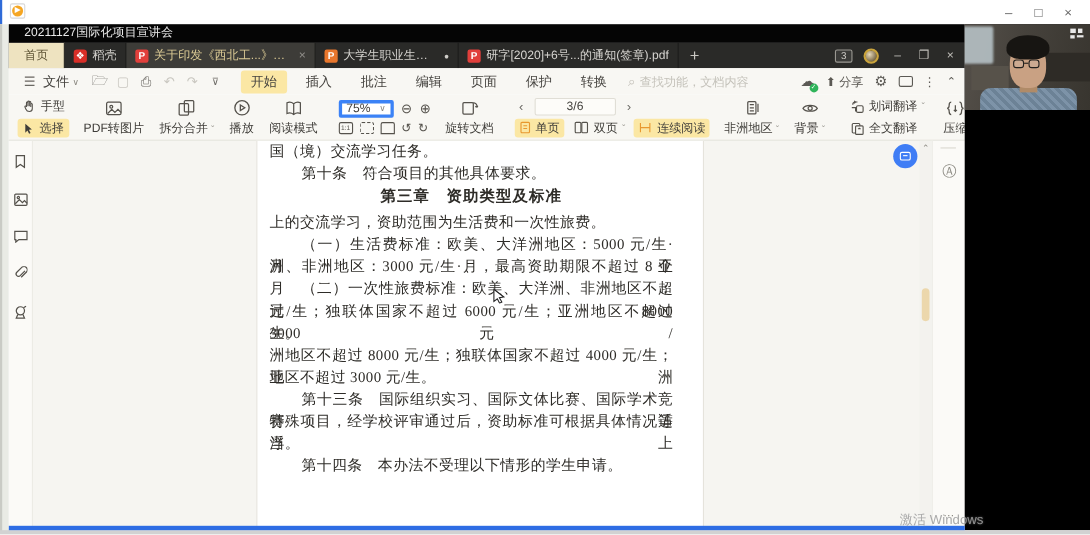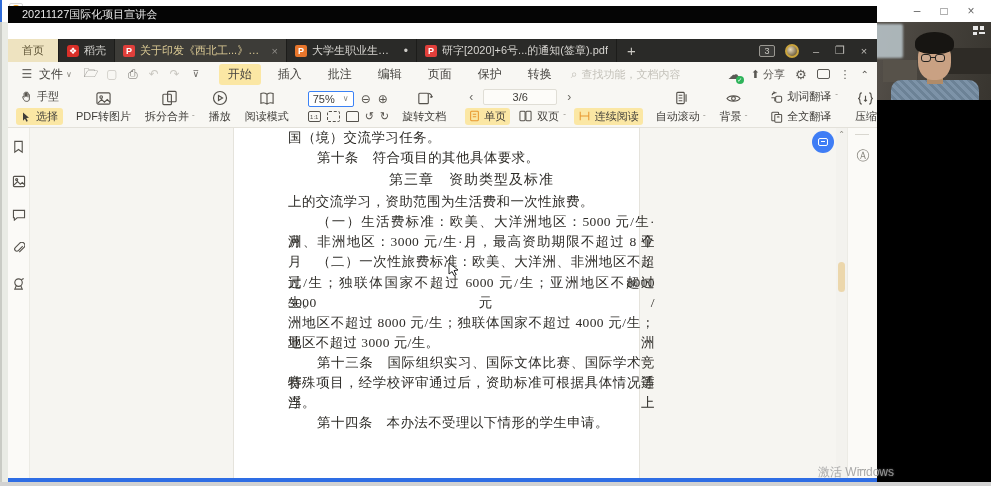--- a/index.html
+++ b/index.html
@@ -10,21 +10,21 @@
   
   #player-titlebar { left:0; top:0; width:991px; height:22px; background:#ffffff; border-left:2px solid #2f6bd8; }
   #player-icon { left:7px; top:3px; width:14px; height:14px; border:1px solid #d8d8d8; border-radius:2px; background:#fff; display:flex; align-items:center; justify-content:center; }
   #player-icon .dot { width:10px; height:10px; border-radius:50%; background:#f5a623; color:#fff; font-size:7px; line-height:10px; text-align:center; }
   .win-ctl { top:2px; width:24px; height:18px; color:#666; font-size:12px; text-align:center; line-height:18px; }
   #left-gutter { left:0; top:22px; width:8px; height:462px; background:#e9ebe5; border-left:2px solid #c9cbc5; }
   #bottom-strip { left:0; top:482px; width:991px; height:4px; background:#d2d2d2; }
   #share-border-bottom { left:8px; top:478px; width:869px; height:4px; background:#2e6de4; }
 
   
-  #wps-titlebar { left:8px; top:6px; width:869px; height:17px; background:#050505; color:#e8e8e8; font-size:11px; line-height:17px; padding-left:14px; }
+  #wps-titlebar { left:8px; top:22px; width:869px; height:17px; background:#050505; color:#e8e8e8; font-size:11px; line-height:17px; padding-left:14px; }
 
   
   #tabbar { left:8px; top:39px; width:869px; height:23px; background:#2a2a28; display:flex; align-items:stretch; }
   .tab { display:flex; align-items:center; gap:5px; padding:0 8px; font-size:11px; color:#d6d4d0; border-right:1px solid #1c1c1a; white-space:nowrap; overflow:hidden; }
   .tab.home { background:#eee3c0; color:#5c5233; padding:0 14px; }
   .tab.active { background:#3d3c38; color:#dccb95; }
   .ficon { width:12px; height:12px; border-radius:2px; color:#fff; font-size:9px; font-weight:bold; line-height:12px; text-align:center; flex:0 0 12px; }
   .ficon.pdf { background:#e13f3b; }
   .ficon.ppt { background:#e8762c; }
   .ficon.docer { background:#d92f28; border-radius:3px 3px 3px 1px; }
@@ -52,38 +52,38 @@
   #toolbar { left:8px; top:86px; width:869px; height:42px; background:#f8f7f3; border-bottom:1px solid #e3e1da; display:flex; align-items:center; font-size:11px; color:#3f3d39; }
   .tb-col2 { display:flex; flex-direction:column; gap:3px; padding:0 6px; }
   .tb-mini { display:flex; align-items:center; gap:4px; padding:1px 4px; border-radius:3px; white-space:nowrap; }
   .tb-mini.hl { background:#fbe7a4; }
   .tb-big { display:flex; flex-direction:column; align-items:center; justify-content:center; gap:2px; padding:0 7px; white-space:nowrap; }
   .tb-big .bigic { height:17px; display:flex; align-items:center; }
   .caret { font-size:8px; color:#8a8880; }
   .sic { stroke:#55524c; fill:none; stroke-width:1.2; }
   .sic.orange { stroke:#e8982f; }
   .vline { width:1px; height:30px; background:#e6e4dd; margin:0 3px; }
-  #zoom-box { display:flex; align-items:center; border:1px solid #3b82f6; background:#fff; border-radius:2px; padding:0 4px; height:16px; gap:8px; font-size:11px; }
+  #zoom-box { display:flex; align-items:center; border:3px solid #3b82f6; background:#fff; border-radius:2px; padding:0 4px; height:16px; gap:8px; font-size:11px; }
   .mag { font-size:12px; color:#55524c; }
   #page-nav-top { display:flex; align-items:center; gap:6px; height:16px; }
   #page-box { width:74px; height:16px; background:#fdfcf9; border:1px solid #e0ded6; border-radius:2px; text-align:center; font-size:11px; line-height:15px; color:#3f3d39; }
   .nav-arrow { color:#6b6964; font-size:12px; padding:0 4px; }
   .minirow { display:flex; align-items:center; gap:6px; color:#55524c; font-size:11px; }
 
   
   #sidebar { left:8px; top:128px; width:22px; height:352px; background:#fbfaf7; border-right:1px solid #ecebe5; display:flex; flex-direction:column; align-items:center; padding-top:12px; gap:21px; }
 
   
   #doc-area { left:30px; top:128px; width:818px; height:352px; background:#f6f5f1; overflow:hidden; }
   #doc-page { left:233px; top:128px; width:407px; height:352px; background:#ffffff; border-left:1px solid #e5e3dc; border-right:1px solid #e5e3dc; }
-  #doc-text { left:245px; top:128px; width:367px; height:352px; overflow:hidden; font-family:"Liberation Serif","DejaVu Serif",serif; font-size:13.5px; color:#2e2c28; letter-spacing:0.4px;margin-left:43px; }
+  #doc-text { left:245px; top:128px; width:367px; height:352px; overflow:hidden; font-family:"Liberation Serif","DejaVu Serif",serif; font-size:13.5px; color:#2e2c28; letter-spacing:0.4px; }
   .dl { height:20.1px; line-height:20.1px; white-space:nowrap; }
   .dl.j { white-space:normal; text-align:justify; text-align-last:justify; }
   .dl.ind { text-indent:29px; }
-  .dl.head { font-weight:normal; text-align:center; text-align-last:center; font-size:14px; letter-spacing:1px; height:24px; line-height:24px; }
+  .dl.head { font-weight:bold; text-align:center; text-align-last:center; font-size:14px; letter-spacing:1px; height:24px; line-height:24px; }
 
   
   #svc-btn { left:812px; top:131px; width:22px; height:22px; border-radius:50%; background:#3f7df5; display:flex; align-items:center; justify-content:center; }
   #svc-btn .g { width:10px; height:8px; border:1.4px solid #fff; border-radius:2px; position:relative; }
   #svc-btn .g::after { content:""; position:absolute; left:2px; top:2px; width:4px; height:1.4px; background:#fff; }
 
   
   #scrollbar { left:836px; top:128px; width:11px; height:352px; background:#f3f2ee; }
   #sb-up { left:836px; top:130px; width:11px; height:10px; color:#8a8880; font-size:8px; text-align:center; line-height:10px; }
   #sb-thumb { left:838px; top:262px; width:7px; height:30px; background:#ecd7ac; border-radius:4px; }
@@ -309,21 +309,21 @@
     </div>
   </div>
   <div class="tb-big">
     <span class="bigic">
         <svg class="sic" width="13" height="16" viewBox="0 0 14 16">
           <rect x="3" y="2" width="8" height="12" rx="1"></rect>
           <path d="M5 5h4M5 8h4M5 11h4"></path>
           <path d="M13 4v8"></path>
         </svg>
       </span>
-    <span><span>自动滚动</span> <span class="caret">ˇ</span></span>
+    <span><span>非洲地区</span> <span class="caret">ˇ</span></span>
   </div>
   <div class="tb-big">
     <span class="bigic">
         <svg class="sic" width="17" height="13" viewBox="0 0 18 14">
           <path d="M2 7c2.5-3.8 11.5-3.8 14 0-2.5 3.8-11.5 3.8-14 0z"></path>
           <circle cx="9" cy="7" r="2"></circle>
         </svg>
       </span>
     <span><span>背景</span> <span class="caret">ˇ</span></span>
   </div>

